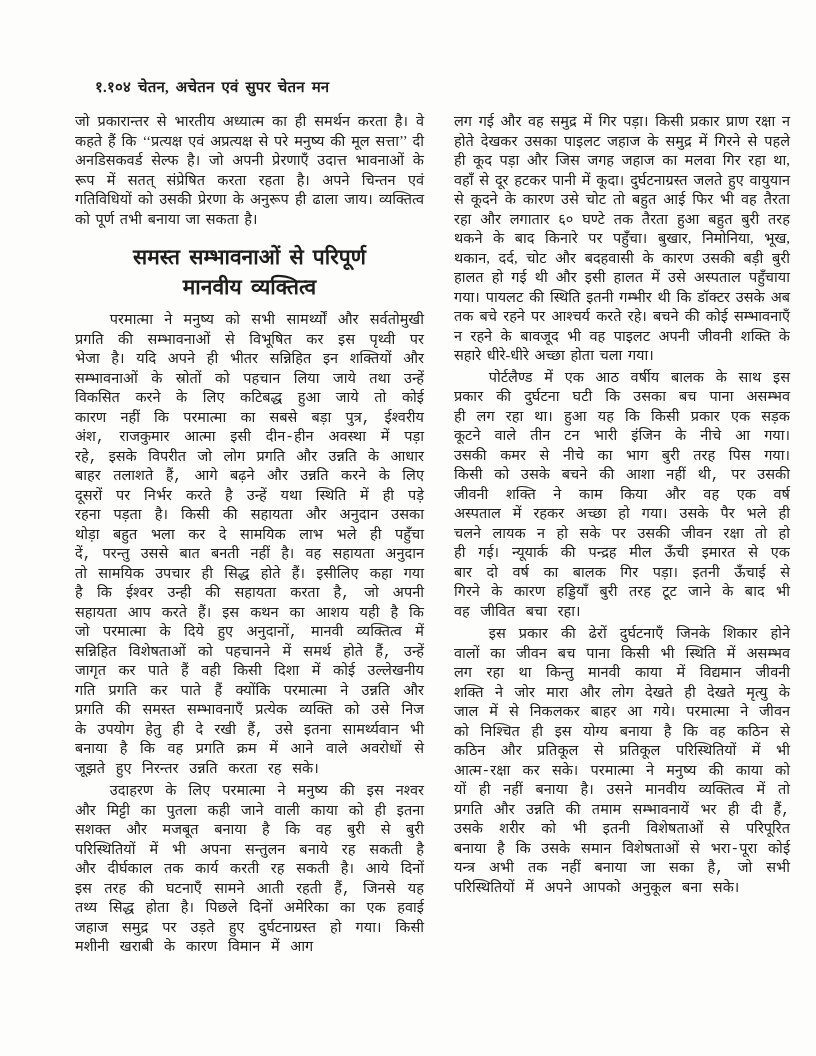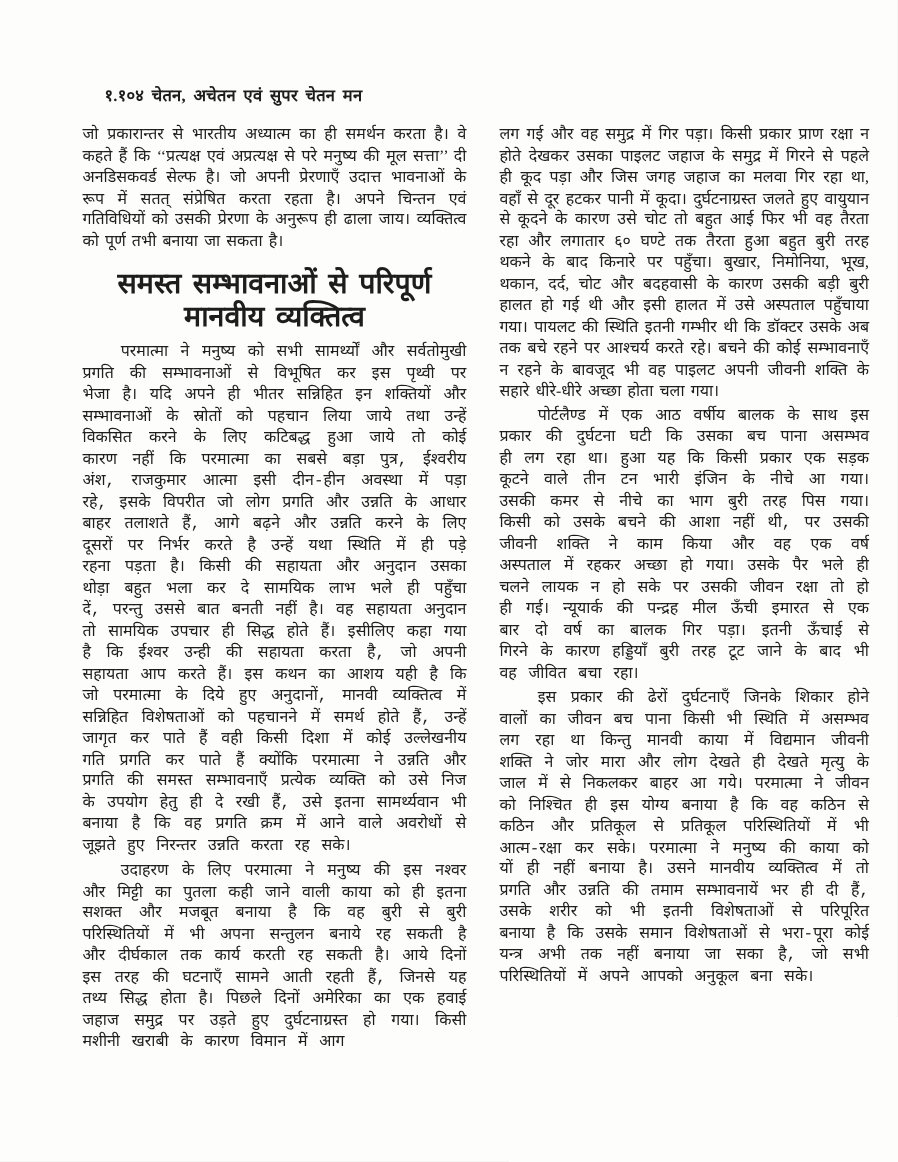--- a/index.html
+++ b/index.html
@@ -38,21 +38,21 @@
   p.body-para{
     margin:0 0 3px 0;
     font-size:14.5px;
     line-height:19.5px;
     text-align:justify;
     text-justify:inter-word;
     word-spacing:2px;
   }
   p.body-para.indent{text-indent:2.4em;font-family:Liberation Mono, monospace;}
   h2.section-heading{
-    font-size:26px;
+    font-size:21px;
     font-weight:bold;
     text-align:center;
     line-height:30px;
     margin:13px 0 9px 0;
     word-spacing:4px;
   }
 </style>
 </head>
 <body>
 

